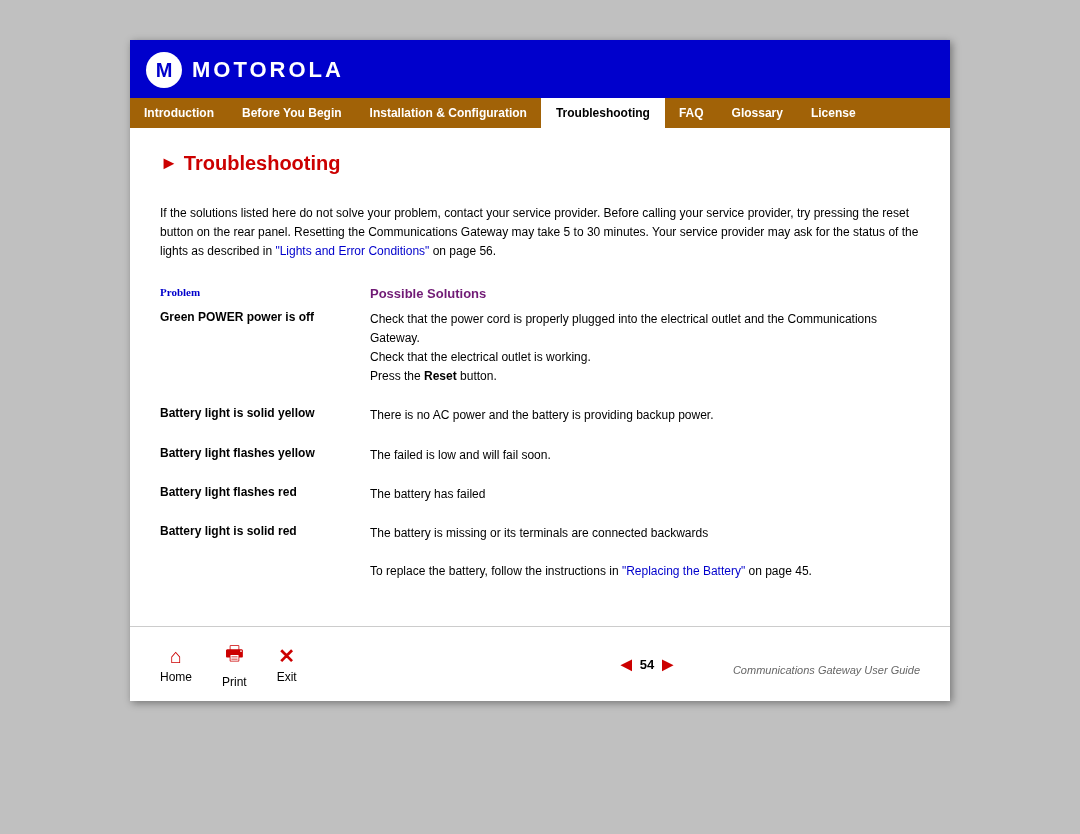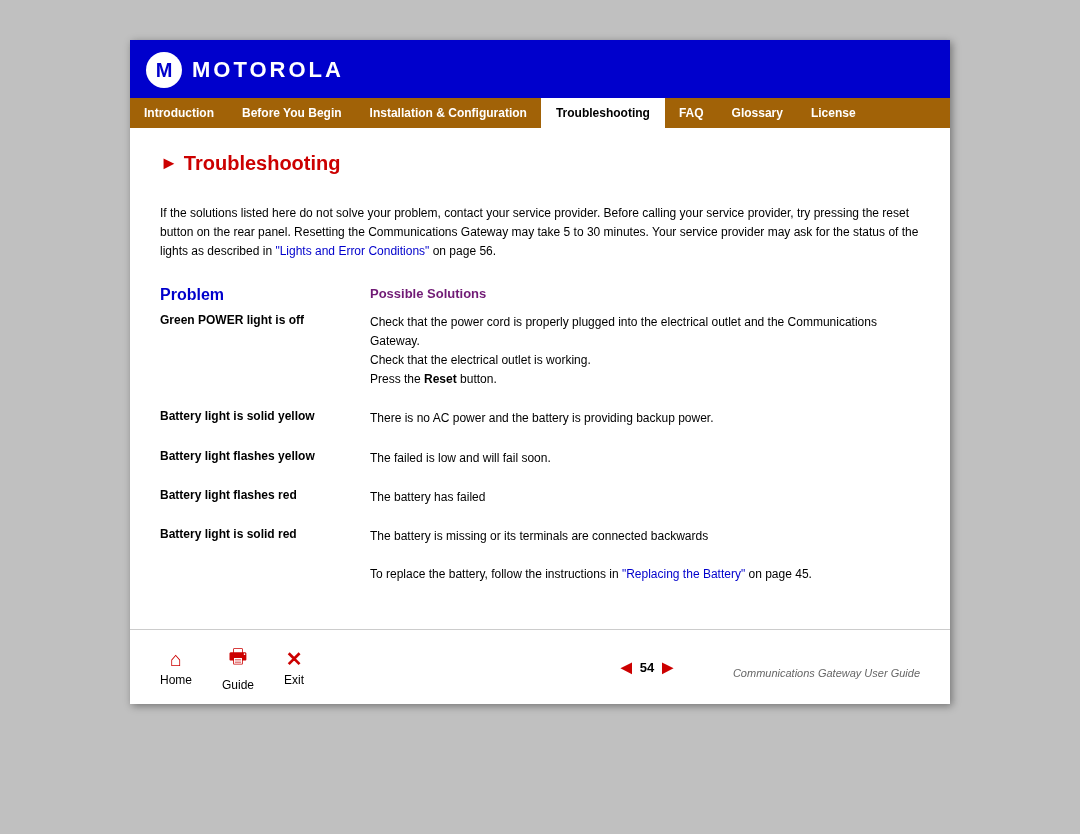--- a/index.html
+++ b/index.html
@@ -107,24 +107,25 @@
     }
     
     .trouble-table {
       width: 100%;
       border-collapse: collapse;
       margin-bottom: 20px;
     }
     .trouble-table .col-header {
       font-weight: bold;
       color: #0000cc;
-      font-size: 16px;
+      font-size: 11px;
       padding: 4px 0;
       vertical-align: top;
       width: 200px;
+      font-family: Liberation Serif, serif;
     }
     .trouble-table .col-header-solutions {
       font-weight: bold;
       color: #701a75;
       font-size: 13px;
       padding: 4px 0;
       vertical-align: top;
     }
     .trouble-table td {
       padding: 5px 0;
@@ -235,21 +236,21 @@
     <table class="trouble-table">
       <thead>
         <tr>
           <td class="col-header">Problem</td>
           <td class="col-header-solutions">Possible Solutions</td>
         </tr>
       </thead>
       <tbody>
 
         <tr>
-          <td class="problem-cell">Green POWER light is off</td>
+          <td class="problem-cell">Green POWER power is off</td>
           <td class="solution-cell">
             Check that the power cord is properly plugged into the electrical outlet and the Communications Gateway.<br>
             Check that the electrical outlet is working.<br>
             Press the <strong>Reset</strong> button.
           </td>
         </tr>
         <tr class="row-spacer">
             <td></td>
             <td></td>
           </tr>
@@ -293,21 +294,21 @@
     </table>
   </div>
 
   <div class="footer">
     <div class="footer-icon-group">
       <span class="icon-shape home-icon">⌂</span>
       <span class="icon-label">Home</span>
     </div>
     <div class="footer-icon-group">
       <span class="icon-shape print-icon">🖶</span>
-      <span class="icon-label">Guide</span>
+      <span class="icon-label">Print</span>
     </div>
     <div class="footer-icon-group">
       <span class="icon-shape exit-icon">✕</span>
       <span class="icon-label">Exit</span>
     </div>
 
     <div class="footer-page-nav">
       <span class="nav-arrow">◀</span>
       <span class="page-number">54</span>
       <span class="nav-arrow">▶</span>

